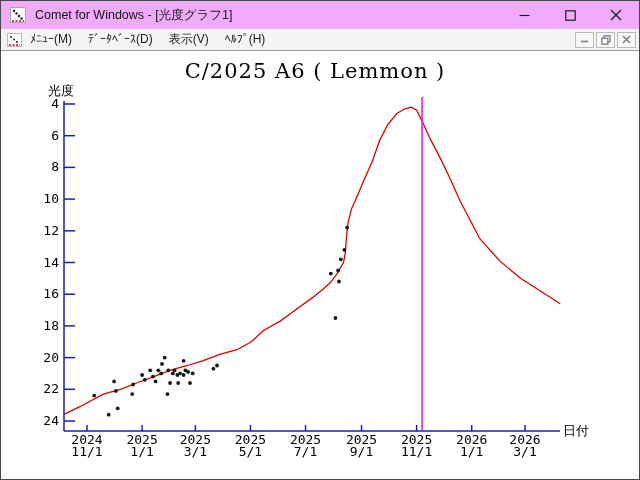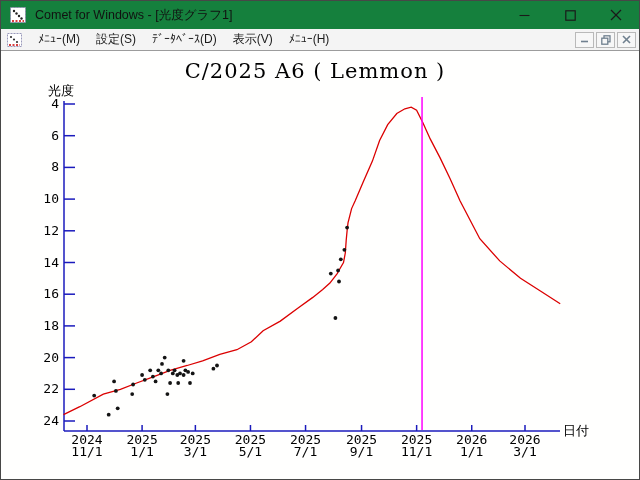--- a/index.html
+++ b/index.html
@@ -3,33 +3,33 @@
 <meta charset="utf-8">
 <style>
   html,body{margin:0;padding:0;background:#d8d8d8;}
   *{box-sizing:border-box;}
   .window{
     position:relative;width:640px;height:480px;
     border:1px solid #474747;background:#ffffff;
     font-family:"Liberation Sans", sans-serif;
   }
   .titlebar{
-    height:28px;background:#15803d;display:flex;align-items:center;
+    height:28px;background:#f0abfc;display:flex;align-items:center;
     user-select:none;
   }
   .app-icon{width:16px;height:16px;margin-left:9px;display:inline-flex;}
   .title-text{margin-left:9px;font-size:12.5px;color:#111;flex:1;white-space:nowrap;}
   .win-controls{display:flex;height:100%;}
   .wbtn{width:46px;height:100%;display:flex;align-items:center;justify-content:center;cursor:pointer;}
   .menubar{
     height:22px;background:#f4f4f4;display:flex;align-items:center;
     border-bottom:1px solid #9c9c9c;font-size:12px;color:#1a1a1a;
   }
   .menu-icon{width:15px;height:14px;margin-left:6px;display:inline-flex;}
-  #menu-items{display:flex;align-items:center;height:100%;margin-left:8px;flex:1;text-align:right;}
+  #menu-items{display:flex;align-items:center;height:100%;margin-left:0;flex:1;text-align:right;}
   .menu-item{padding:3px 8px 4px 8px;cursor:default;white-space:nowrap;}
   .mdi-controls{display:flex;align-items:center;margin-right:3px;gap:2px;}
   .mdi-btn{
     width:19px;height:16px;border:1px solid #b9b9b9;background:#f7f7f7;
     display:flex;align-items:center;justify-content:center;cursor:pointer;
   }
   .content{position:relative;width:638px;height:428px;background:#fffffe;overflow:hidden;}
   svg text{user-select:none;}
 </style>
 </head>
@@ -74,24 +74,23 @@
       <svg width="15" height="14" viewBox="0 0 15 14">
         <rect x="0.5" y="0.5" width="14" height="13" fill="#ffffff" stroke="#9999bb" stroke-dasharray="2 1"></rect>
         <circle cx="4" cy="4" r="1.1" fill="#333"></circle>
         <circle cx="7" cy="6.5" r="1.1" fill="#333"></circle>
         <circle cx="10" cy="9" r="1.1" fill="#333"></circle>
         <line x1="2" y1="12" x2="13" y2="12" stroke="#cc0000" stroke-width="1.3" stroke-dasharray="2 1.5"></line>
       </svg>
     </span>
     <div id="menu-items">
         <span class="menu-item">ﾒﾆｭｰ(M)</span>
-        <span class="menu-item">設定(S)</span>
         <span class="menu-item">ﾃﾞｰﾀﾍﾞｰｽ(D)</span>
         <span class="menu-item">表示(V)</span>
-        <span class="menu-item">ﾒﾆｭｰ(H)</span>
+        <span class="menu-item">ﾍﾙﾌﾟ(H)</span>
       </div>
     <div class="mdi-controls">
       <div class="mdi-btn">
         <svg width="9" height="9" viewBox="0 0 9 9">
           <line x1="1" y1="6.5" x2="8" y2="6.5" stroke="#70808f" stroke-width="1.6"></line>
         </svg>
       </div>
       <div class="mdi-btn">
         <svg width="10" height="10" viewBox="0 0 10 10">
           <rect x="3" y="0.8" width="6" height="6" fill="none" stroke="#70808f" stroke-width="1.3"></rect>

